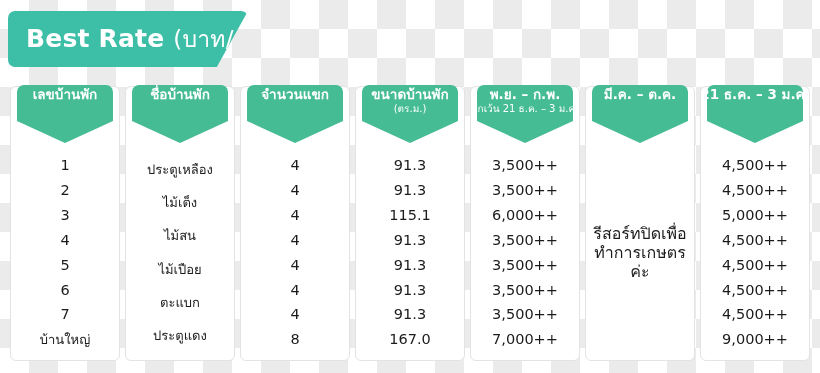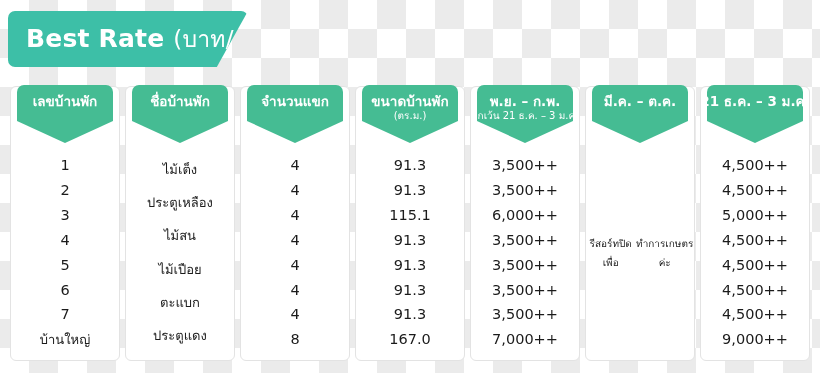--- a/index.html
+++ b/index.html
@@ -52,21 +52,21 @@
   .col-head{
     position:relative;height:62px;flex:0 0 62px;
   }
   .pent{
     position:absolute;left:6px;right:6px;top:-2px;height:58px;
     background:#45bc93;
     border-top-left-radius:7px;border-top-right-radius:7px;
     -webkit-clip-path:polygon(0 0,100% 0,100% 62%,50% 100%,0 62%);
     clip-path:polygon(0 0,100% 0,100% 62%,50% 100%,0 62%);
     display:flex;flex-direction:column;align-items:center;justify-content:flex-start;
-    padding-top:9px;box-sizing:border-box;
+    padding-top:2px;box-sizing:border-box;
   }
   .pent .h1{
     color:#ffffff;font-size:13.5px;font-weight:600;line-height:15px;
     text-align:center;white-space:nowrap;
   }
   .pent .h2{
     color:#ffffff;font-size:10px;font-weight:400;line-height:12px;
     text-align:right;white-space:nowrap;margin-top:1px;
   }
 
@@ -76,23 +76,23 @@
   }
   .cell{
     flex:1 1 0;
     display:flex;align-items:center;justify-content:center;
     font-size:14.5px;color:#1b1b1b;line-height:1;
     white-space:nowrap;
   }
   .cell.small{font-size:13px;}
   .merged{
     flex:1 1 auto;
-    display:flex;flex-direction:row;
+    display:flex;flex-direction:column;
     align-items:center;justify-content:center;
-    font-size:10px;color:#1b1b1b;line-height:19px;text-align:center;
+    font-size:16px;color:#1b1b1b;line-height:19px;text-align:center;
   }
 </style>
 </head>
 <body>
 
 <div id="root">
 
   <div class="banner">
     <div class="banner-text">
       <span>Best Rate</span>
@@ -120,22 +120,22 @@
       </div>
     </div>
 
     <div class="col">
       <div class="col-head">
         <div class="pent">
           <div class="h1">ชื่อบ้านพัก</div>
         </div>
       </div>
       <div class="col-body">
+        <div class="cell small">ประตูเหลือง</div>
         <div class="cell small">ไม้เต็ง</div>
-        <div class="cell small">ประตูเหลือง</div>
         <div class="cell small">ไม้สน</div>
         <div class="cell small">ไม้เปือย</div>
         <div class="cell small">ตะแบก</div>
         <div class="cell small">ประตูแดง</div>
       </div>
     </div>
 
     <div class="col">
       <div class="col-head">
         <div class="pent">

